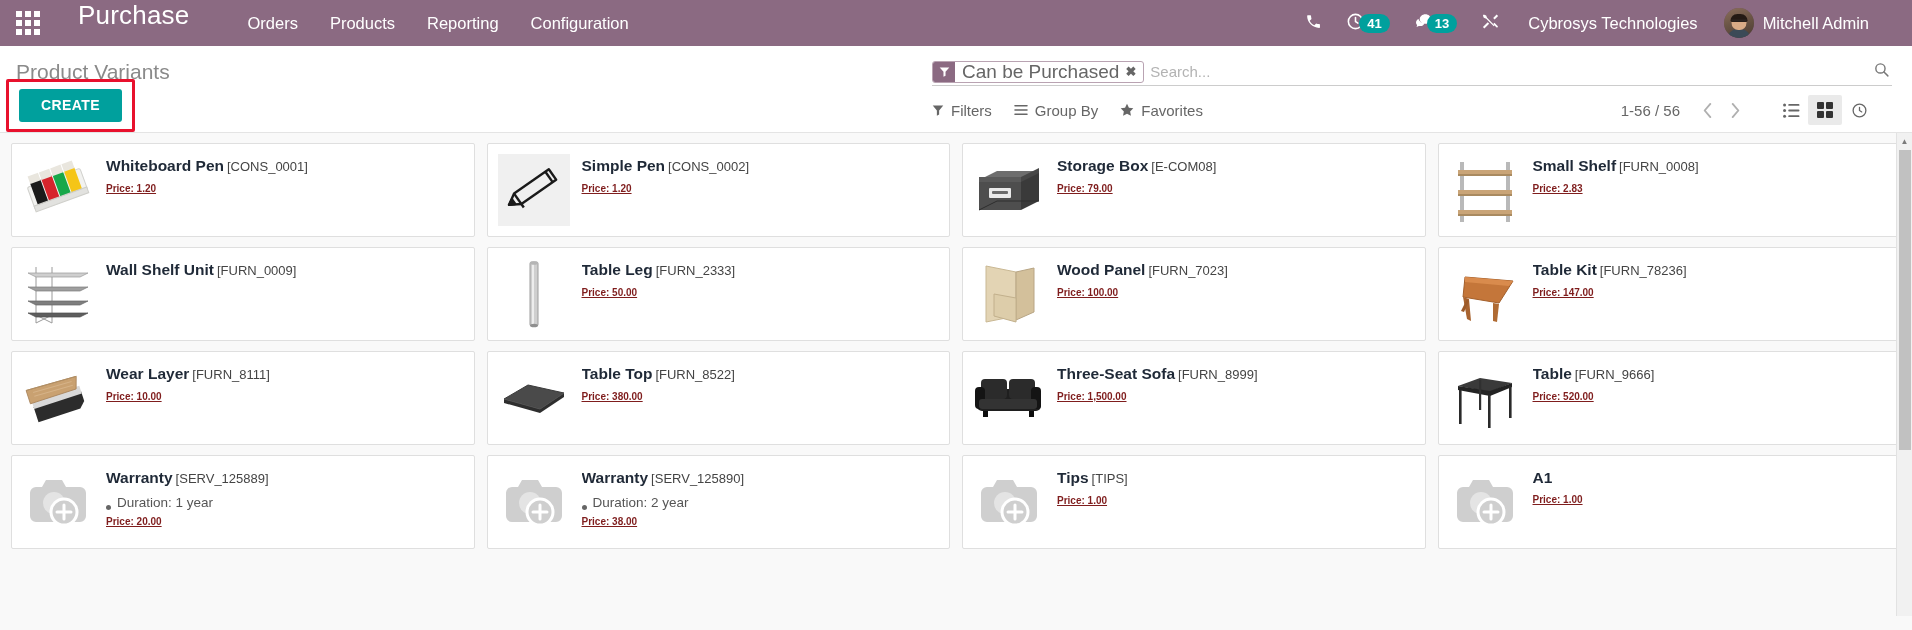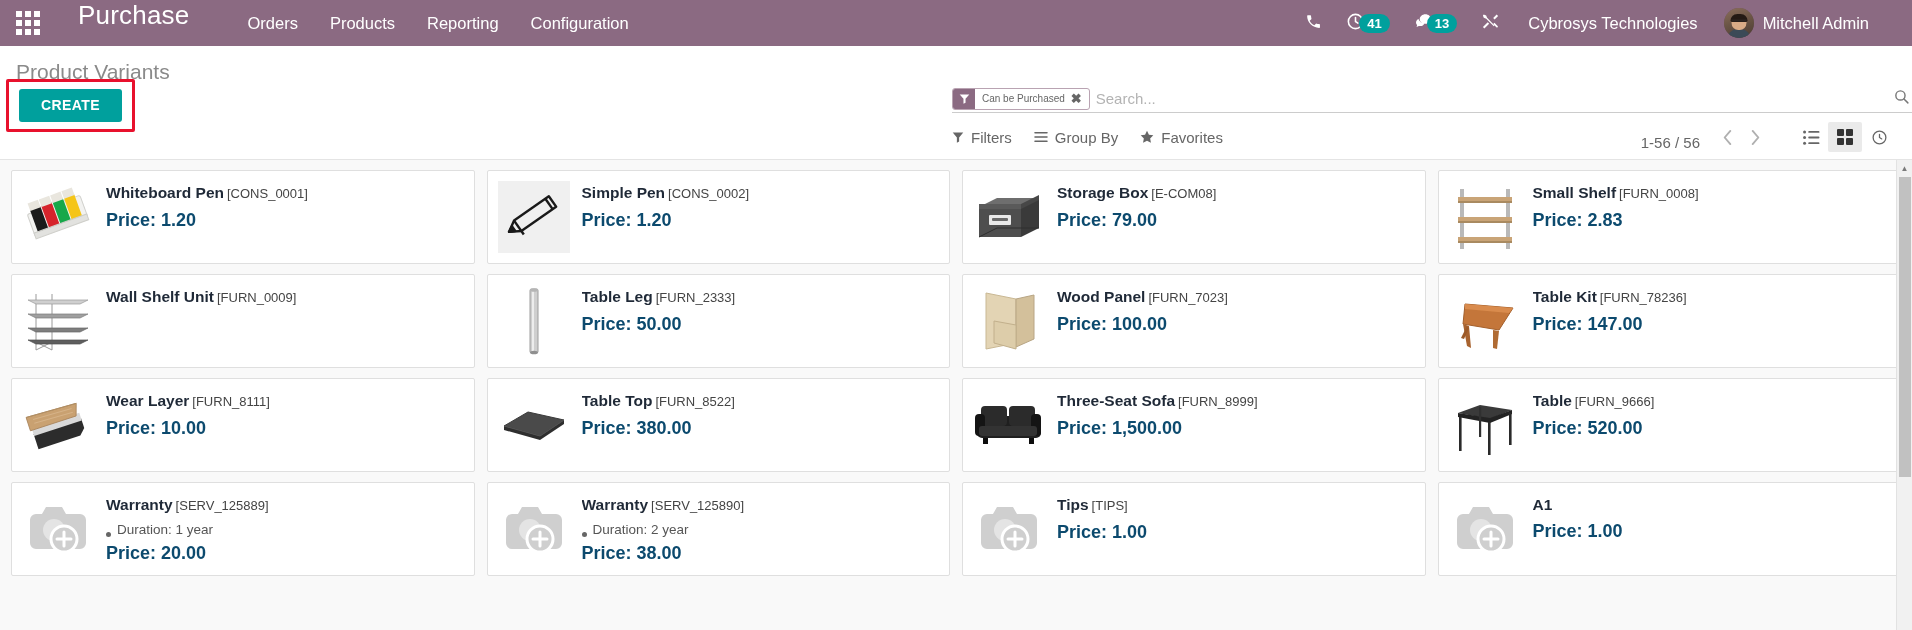--- a/index.html
+++ b/index.html
@@ -82,21 +82,21 @@
     position: absolute; left: 50%; bottom: -2px; transform: translateX(-50%);
     width: 24px; height: 11px; border-radius: 12px 12px 0 0; background: #3b4a57;
   }
   .user-name { font-size: 16.5px; white-space: nowrap; }
 
   
   .control-panel {
     background: #fff; border-bottom: 1px solid #e4e4e4;
     padding: 0; position: relative; z-index: 10;
   }
-  .cp-row1 { display: flex; align-items: flex-start; padding: 12px 0 0 16px; flex-direction: column; }
+  .cp-row1 { display: flex; align-items: flex-start; padding: 12px 20px 0 16px; }
   .page-title {
     font-size: 21px; color: #8a8a8a; font-weight: 400;
     line-height: 26px; padding-top: 1px;
   }
 
   .cp-right { margin-left: auto; width: 960px; display: flex; flex-direction: column; }
 
   .searchview {
     display: flex; align-items: center; border-bottom: 1px solid #ccc;
     height: 28px; padding: 0; margin-right: 0; width: 100%;
@@ -104,21 +104,21 @@
   .facet {
     display: flex; align-items: center; border: 1px solid #b9a3b2;
     border-radius: 3px; overflow: hidden; height: 22px; margin-right: 6px;
     background: #fff;
   }
   .facet-icon {
     background: #8B6A82; color: #fff; width: 22px; height: 100%;
     display: flex; align-items: center; justify-content: center; font-size: 11px;
   }
   .facet-label {
-    font-size: 10px; color: #666; padding: 0 6px 0 7px; white-space: nowrap; text-align: right;
+    font-size: 19px; color: #666; padding: 0 6px 0 7px; white-space: nowrap; text-align: right;
   }
   .facet-remove {
     font-size: 13px; color: #666; padding-right: 7px; cursor: pointer; font-weight: 700;
   }
   .search-input {
     border: none; outline: none; flex: 1; font-size: 15px;
     color: #666; background: transparent; height: 24px;
     font-family: "Liberation Sans", sans-serif;
   }
   .search-input::placeholder { color: #b3b3b3; }
@@ -131,21 +131,21 @@
     padding: 0 16px 0 0; margin-top: 2px; gap: 36px;
   }
   .filter-menus { display: flex; align-items: center; gap: 22px; margin-left: 0; }
   .filter-menu {
     display: flex; align-items: center; gap: 7px;
     font-size: 15px; color: #666; cursor: pointer; white-space: nowrap;
   }
   .fm-icon { font-size: 13px; color: #666; display: inline-flex; }
 
   .cp-tools { margin-left: auto; display: flex; align-items: center; gap: 0; }
-  .pager { display: flex; align-items: flex-end; gap: 2px; margin-right: 26px; }
+  .pager { display: flex; align-items: center; gap: 2px; margin-right: 26px; }
   .pager-value { font-size: 15px; color: #666; margin-right: 12px; white-space: nowrap; }
   .pager-btn {
     width: 26px; height: 28px; display: flex; align-items: center; justify-content: center;
     color: #b0b0b0; cursor: pointer; font-size: 20px; line-height: 1;
   }
   .view-switcher { display: flex; align-items: center; gap: 0; }
   .view-btn {
     width: 34px; height: 30px; display: flex; align-items: center; justify-content: center;
     cursor: pointer; color: #666; border-radius: 2px;
   }
@@ -182,21 +182,21 @@
     margin-left: 3px;
   }
   .kvariant {
     font-size: 13.5px; color: #555; margin-top: 6px; display: flex;
     align-items: flex-end; gap: 6px;
   }
   .kvariant .dot {
     width: 5px; height: 5px; border-radius: 50%; background: #666;
     display: inline-block; flex: 0 0 5px;
   }
-  .kprice { font-size: 18px; color: #0c4a6e; margin-top: 6px; font-weight: 700; }
+  .kprice { font-size: 10px; color: #7f1d1d; margin-top: 6px; font-weight: 700; text-decoration: underline; }
 
   
   .vscroll {
     position: absolute; right: 0; top: 0; width: 16px; height: 100%;
     background: #f1f1f1; border-left: 1px solid #e2e2e2;
   }
   .vscroll-up {
     height: 16px; display: flex; align-items: center; justify-content: center;
     font-size: 8px; color: #7a7a7a; cursor: pointer; background: #f1f1f1;
   }

